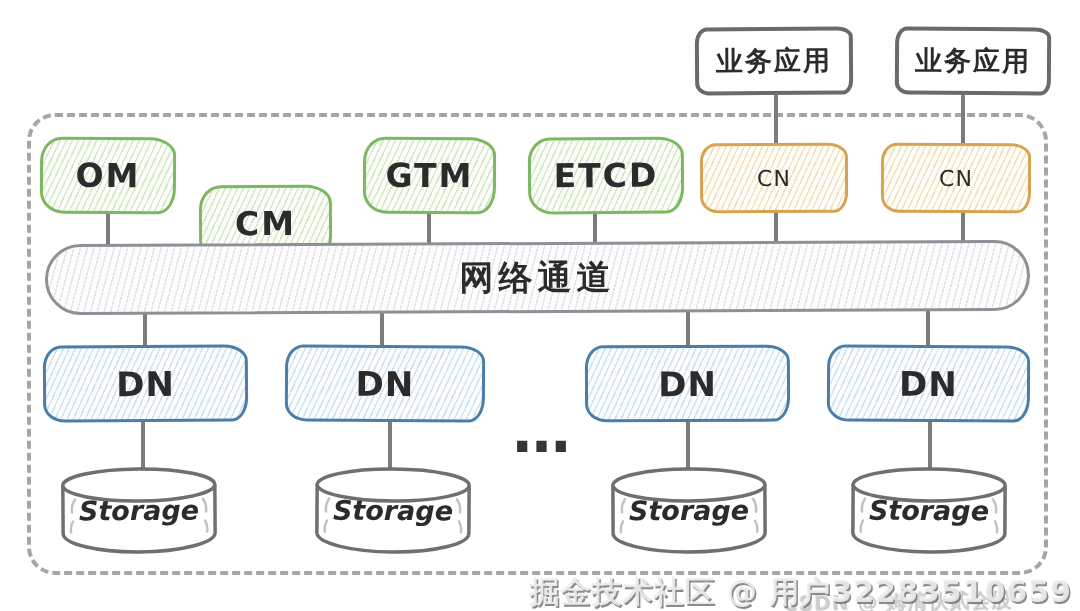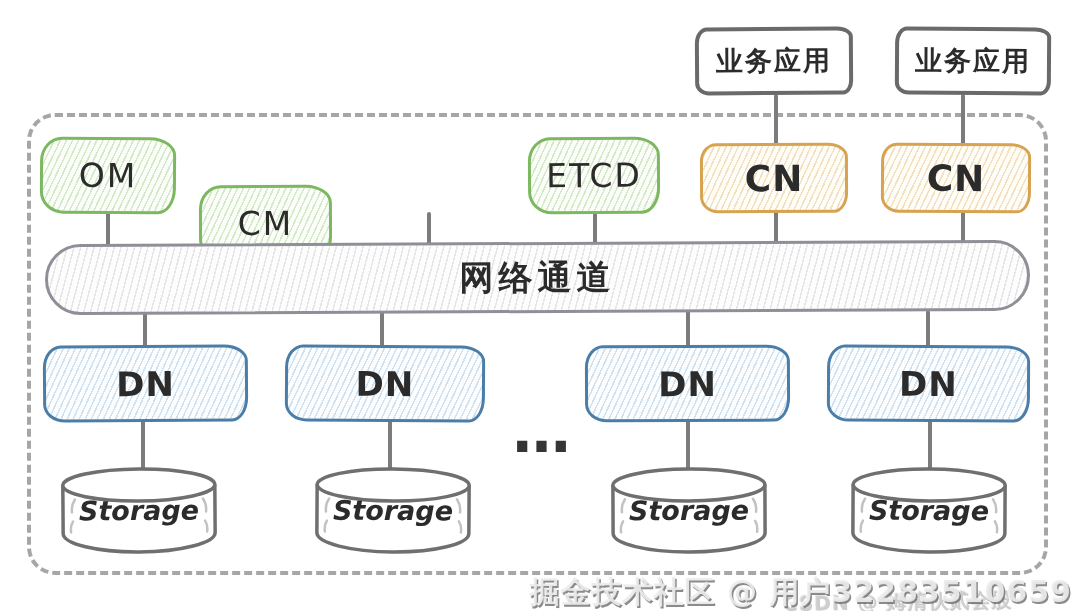--- a/index.html
+++ b/index.html
@@ -35,25 +35,25 @@
     background-image:repeating-linear-gradient(105deg,rgba(150,150,160,0) 0 5px,rgba(150,150,160,.22) 5px 6.5px);
     border:3px solid #8f8f97;
   }
   .app-box{
     border:4px solid #6a6a6a;
     border-radius:12px 16px 10px 14px / 16px 10px 14px 12px;
     font-size:27px;font-weight:700;letter-spacing:2px;
   }
   .green-box{
     border-radius:22px 26px 18px 24px / 24px 18px 26px 22px;
-    font-size:33px;font-weight:400;letter-spacing:2px;
+    font-size:33px;font-weight:700;letter-spacing:2px;
   }
   .cn-box{
     border-radius:16px 20px 14px 18px / 18px 14px 20px 16px;
-    font-size:36px;font-weight:700;letter-spacing:1px;
+    font-size:22px;font-weight:400;letter-spacing:1px;
   }
   .dn-box{
     border-radius:18px 24px 16px 22px / 22px 16px 24px 18px;
     font-size:34px;font-weight:600;letter-spacing:1px;
   }
   .network-bar{
     border-radius:36px;
     font-size:34px;font-weight:700;letter-spacing:5px;z-index:3;
   }
   .dashed-frame{
@@ -122,21 +122,24 @@
   <div class="box app-box r2" style="left:895px;top:27px;width:156px;height:68px;">
     <span>业务应用</span>
   </div>
 
   <div class="box hatch-green green-box r2" style="left:40px;top:137px;width:136px;height:77px;">
     <span>OM</span>
   </div>
   <div class="box hatch-green green-box r3" style="left:199px;top:137px;width:133px;height:77px;margin-top:48px;">
     <span>CM</span>
   </div>
-  <div class="box hatch-green green-box r1" style="left:528px;top:137px;width:132px;height:77px;">
+  <div class="box hatch-green green-box r4" style="left:363px;top:137px;width:133px;height:77px;">
+    <span>GTM</span>
+  </div>
+  <div class="box hatch-green green-box r1" style="left:528px;top:137px;width:156px;height:77px;">
     <span>ETCD</span>
   </div>
 
   <div class="box hatch-orange cn-box r3" style="left:700px;top:143px;width:148px;height:70px;">
     <span>CN</span>
   </div>
   <div class="box hatch-orange cn-box r4" style="left:881px;top:143px;width:150px;height:70px;">
     <span>CN</span>
   </div>
 

